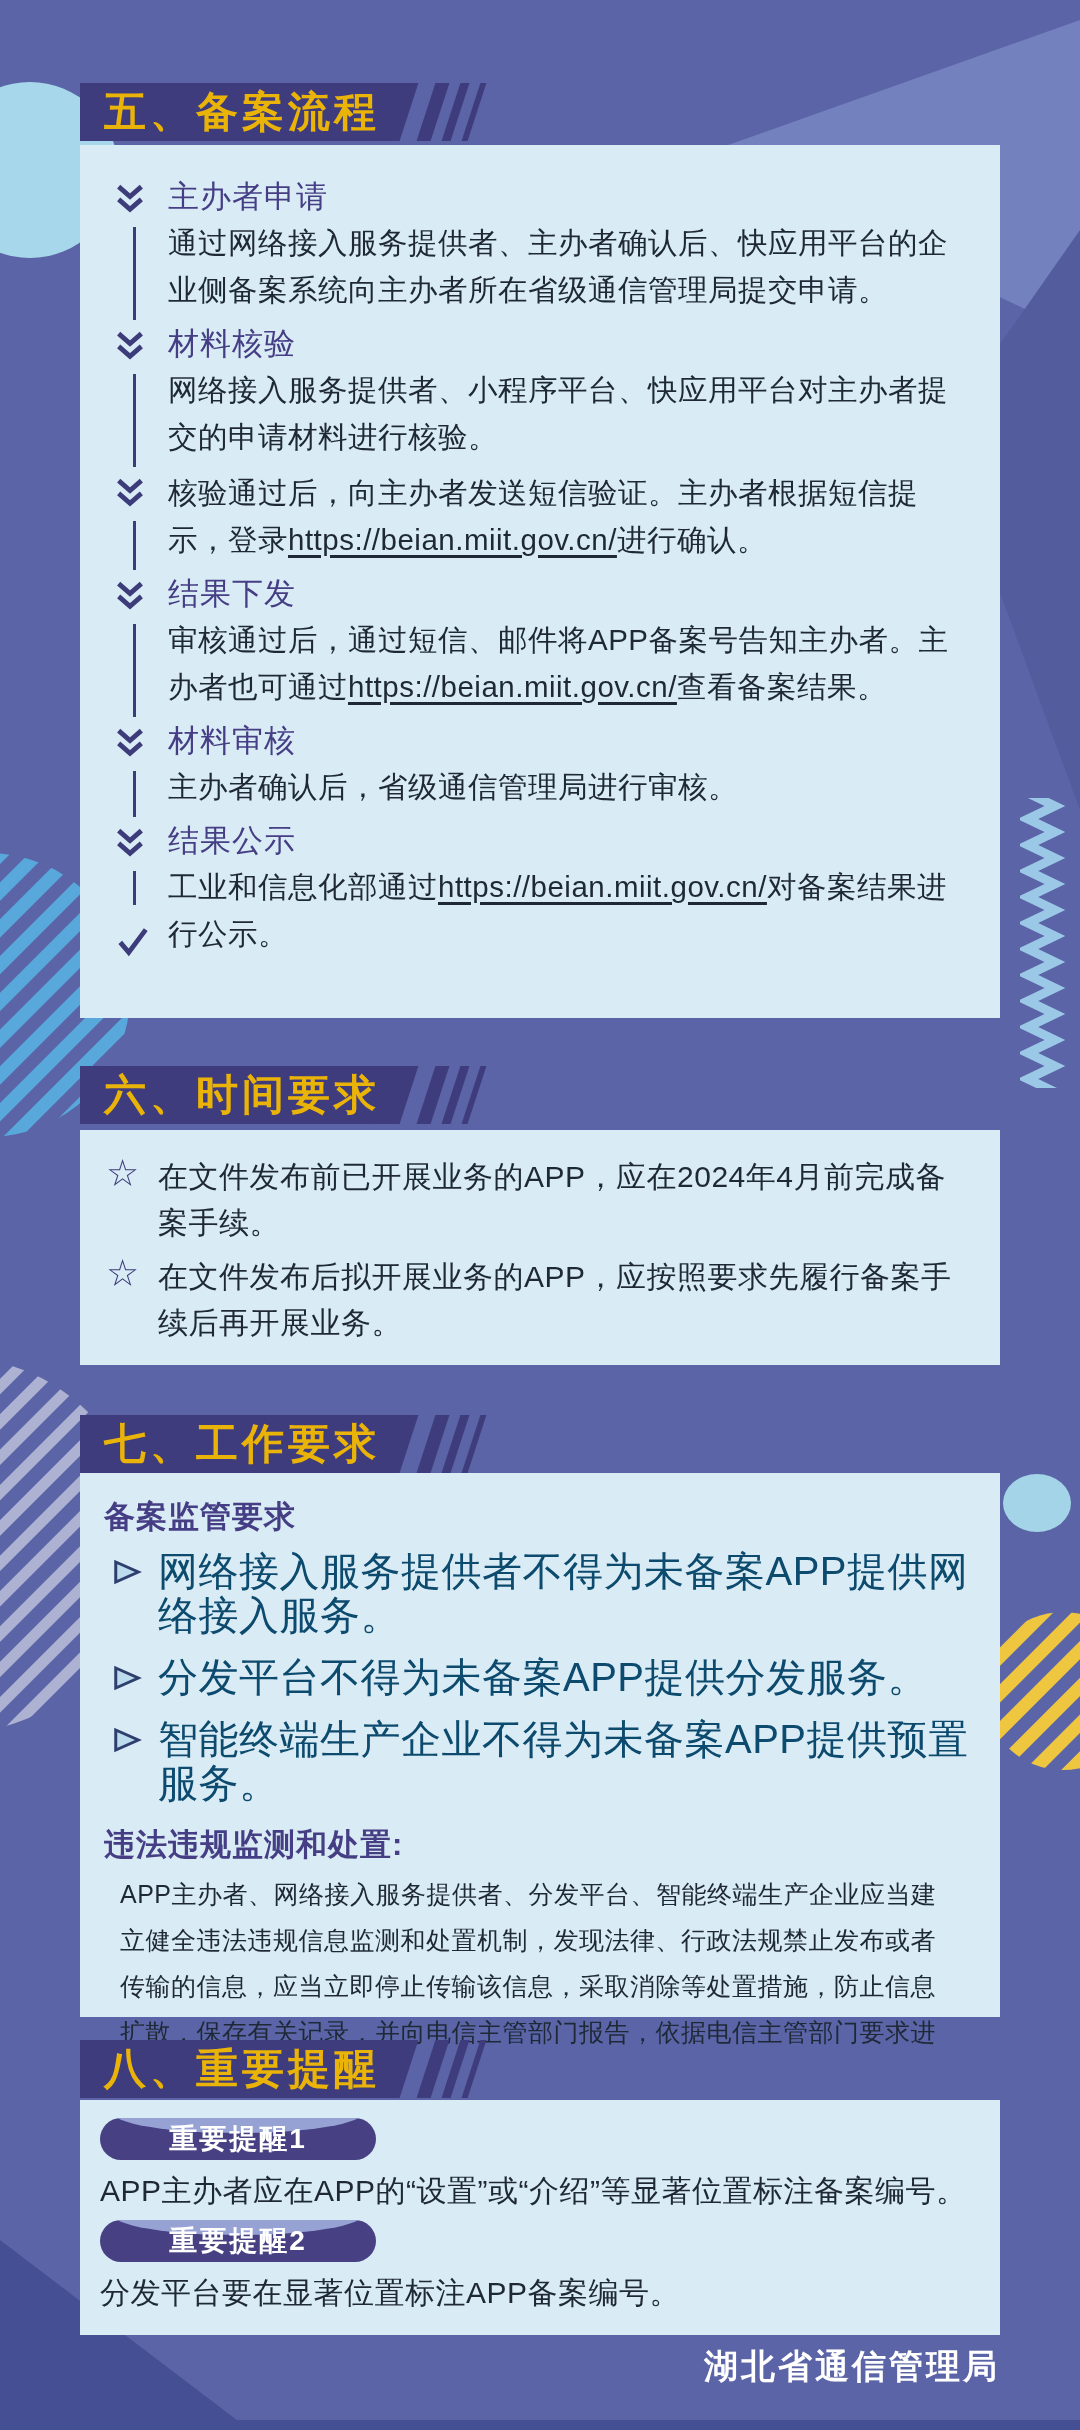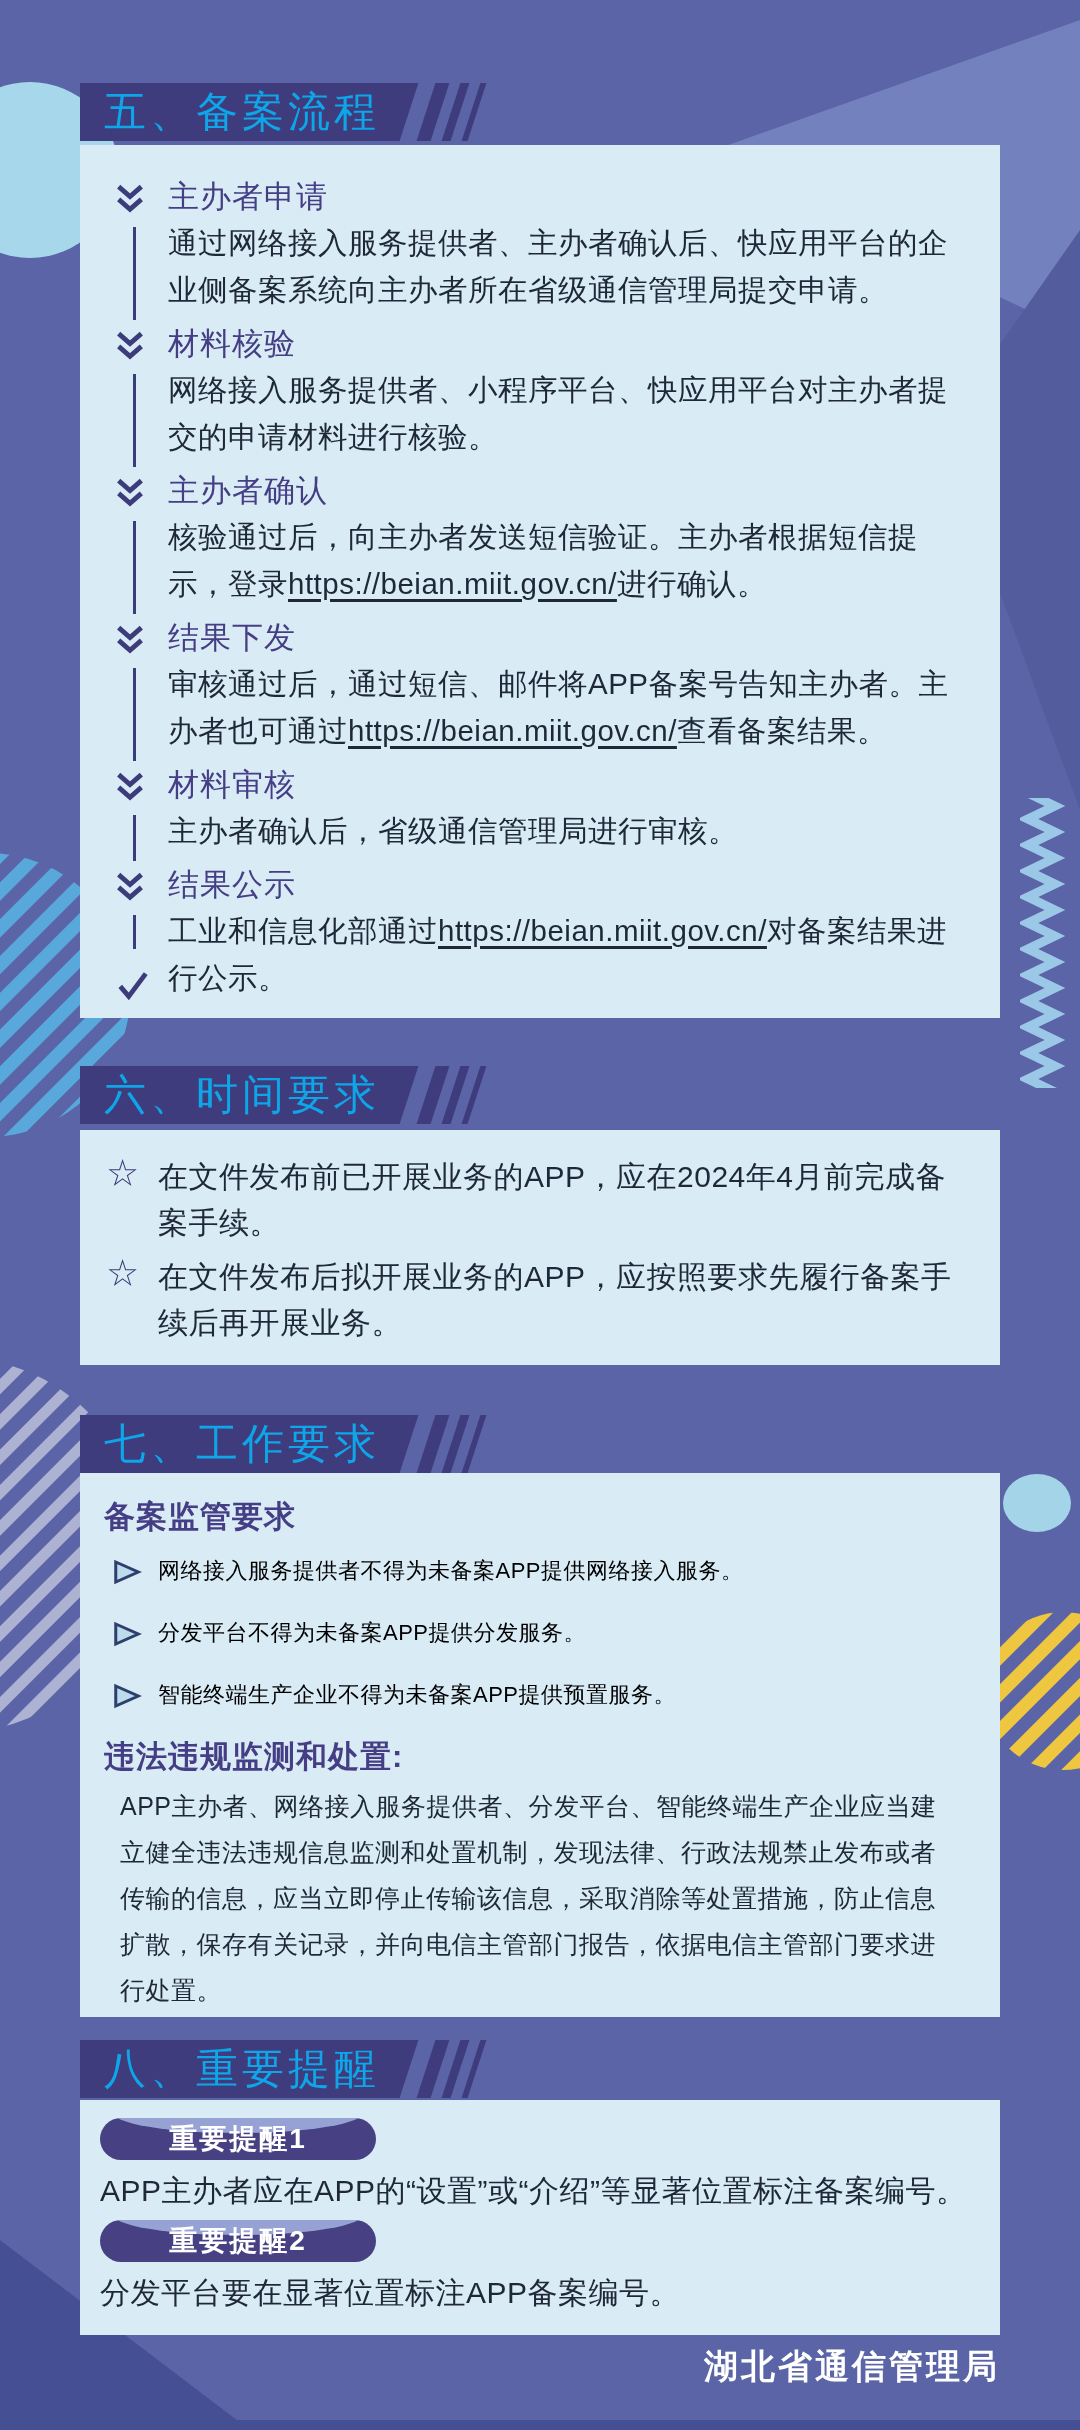--- a/index.html
+++ b/index.html
@@ -3,21 +3,21 @@
 <meta charset="utf-8">
 <style>
   html,body{margin:0;padding:0;background:#394070;}
   *{box-sizing:border-box;}
   .poster{position:relative;width:1080px;height:2430px;margin:0 auto;overflow:hidden;
           background:#5a64a6;font-family:"Liberation Sans","DejaVu Sans",sans-serif;}
   .decor{position:absolute;left:0;top:0;z-index:1;}
 
   
   .sec-header{position:absolute;left:80px;height:58px;display:flex;align-items:stretch;z-index:3;}
-  .hbox{position:relative;background:#3f3c7d;color:#0ea5e9;font-weight:400;font-size:42px;
+  .hbox{position:relative;background:#3f3c7d;color:#eab308;font-weight:700;font-size:42px;
         line-height:58px;padding:0 16px 0 24px;letter-spacing:4px;white-space:nowrap;}
   .hbox::after{content:"";position:absolute;right:-13px;top:0;width:28px;height:58px;
         background:#3f3c7d;transform:skewX(-18deg);}
   .slashes{display:flex;gap:11px;margin-left:30px;}
   .slashes i{display:block;height:58px;transform:skewX(-18deg);background:#3f3c7d;}
   .slashes i:nth-child(1){width:14px;}.slashes i:nth-child(2){width:9px;}.slashes i:nth-child(3){width:6px;}
 
   
   .panel{position:absolute;left:80px;width:920px;background:#d9ebf5;z-index:2;}
   #p5{top:145px;height:873px;padding:30px 24px 14px 0;}
@@ -37,21 +37,21 @@
 
   
   .titem{position:relative;padding-left:52px;font-size:30px;line-height:46px;color:#1e2836;
          margin-bottom:8px;letter-spacing:.5px;}
   .star{position:absolute;left:0;top:-3px;font-size:37px;color:#3d3c7a;
         font-family:"DejaVu Sans",sans-serif;}
 
   
   .sub{margin:0 0 10px;font-size:31px;font-weight:700;color:#453e85;line-height:44px;letter-spacing:1px;}
   .sub.second{margin:8px 0 2px;}
-  .bullet{position:relative;padding-left:54px;font-size:22px;line-height:44px;color:#000000;
+  .bullet{position:relative;padding-left:54px;font-size:40px;line-height:44px;color:#0c4a6e;
           margin-bottom:18px;letter-spacing:.5px;}
   .bullet svg{position:absolute;left:8px;top:9px;}
   .para{margin:4px 16px 0;font-size:25px;line-height:46px;color:#1e2836;letter-spacing:.5px;}
 
   
   .pill{position:relative;overflow:hidden;width:276px;height:42px;border-radius:21px;
         background:#474083;margin:4px 0 10px;text-align:center;}
   .pill::before{content:"";position:absolute;left:12px;right:12px;top:-27px;height:42px;
         background:#96a2d3;border-radius:50%;}
   .pill span{position:relative;z-index:1;color:#fff;font-size:28px;font-weight:700;line-height:42px;letter-spacing:2px;}
@@ -130,21 +130,20 @@
       <p class="ttl">材料核验</p>
       <p class="bd"><span>网络接入服务提供者、小程序平台、快应用平台对主办者提交的申请材料进行核验。</span><span class="url"></span><span></span></p>
     </div>
 
     <div class="step">
       <svg class="icon-dd" width="32" height="34" viewBox="0 0 22 24">
         <polyline points="3,4 11,11 19,4" fill="none" stroke="#3d3c7a" stroke-width="3.4"></polyline>
         <polyline points="3,13 11,20 19,13" fill="none" stroke="#3d3c7a" stroke-width="3.4"></polyline>
       </svg>
       <div class="vline"></div>
-      <p class="ttl">主办者确认</p>
       <p class="bd"><span>核验通过后，向主办者发送短信验证。主办者根据短信提示，登录</span><span class="url">https://beian.miit.gov.cn/</span><span>进行确认。</span></p>
     </div>
 
     <div class="step">
       <svg class="icon-dd" width="32" height="34" viewBox="0 0 22 24">
         <polyline points="3,4 11,11 19,4" fill="none" stroke="#3d3c7a" stroke-width="3.4"></polyline>
         <polyline points="3,13 11,20 19,13" fill="none" stroke="#3d3c7a" stroke-width="3.4"></polyline>
       </svg>
       <div class="vline"></div>
       <p class="ttl">结果下发</p>

